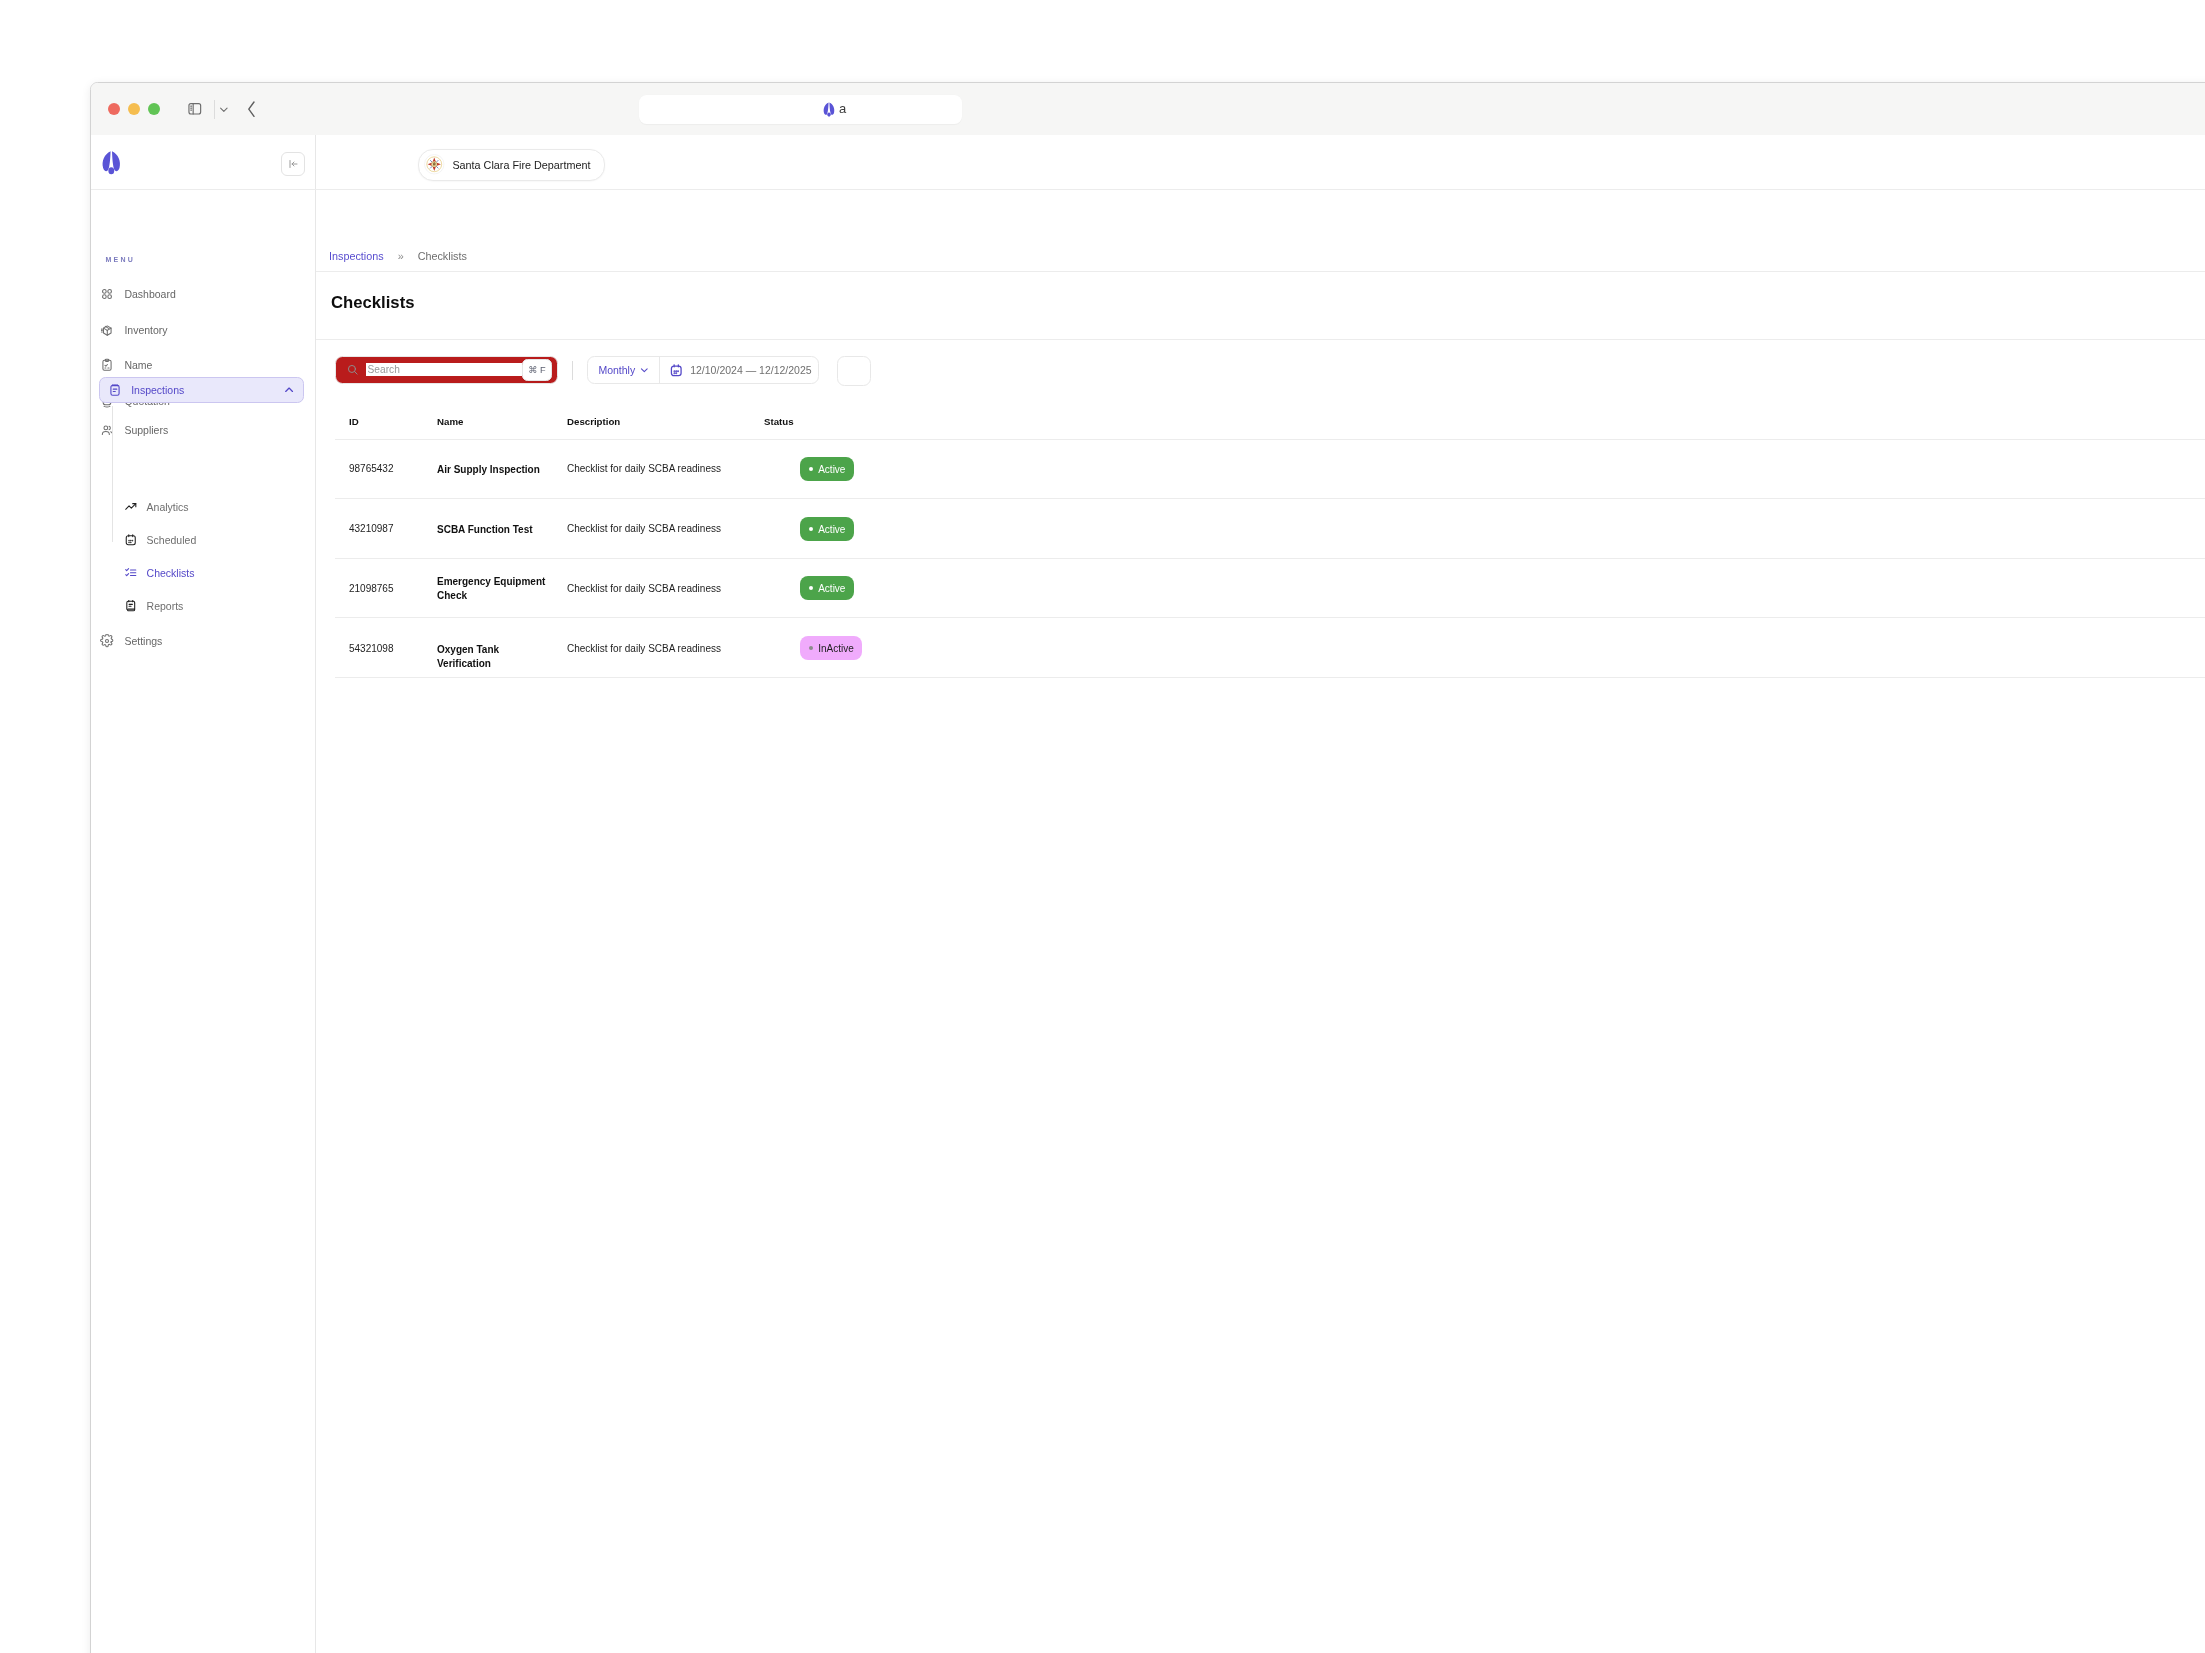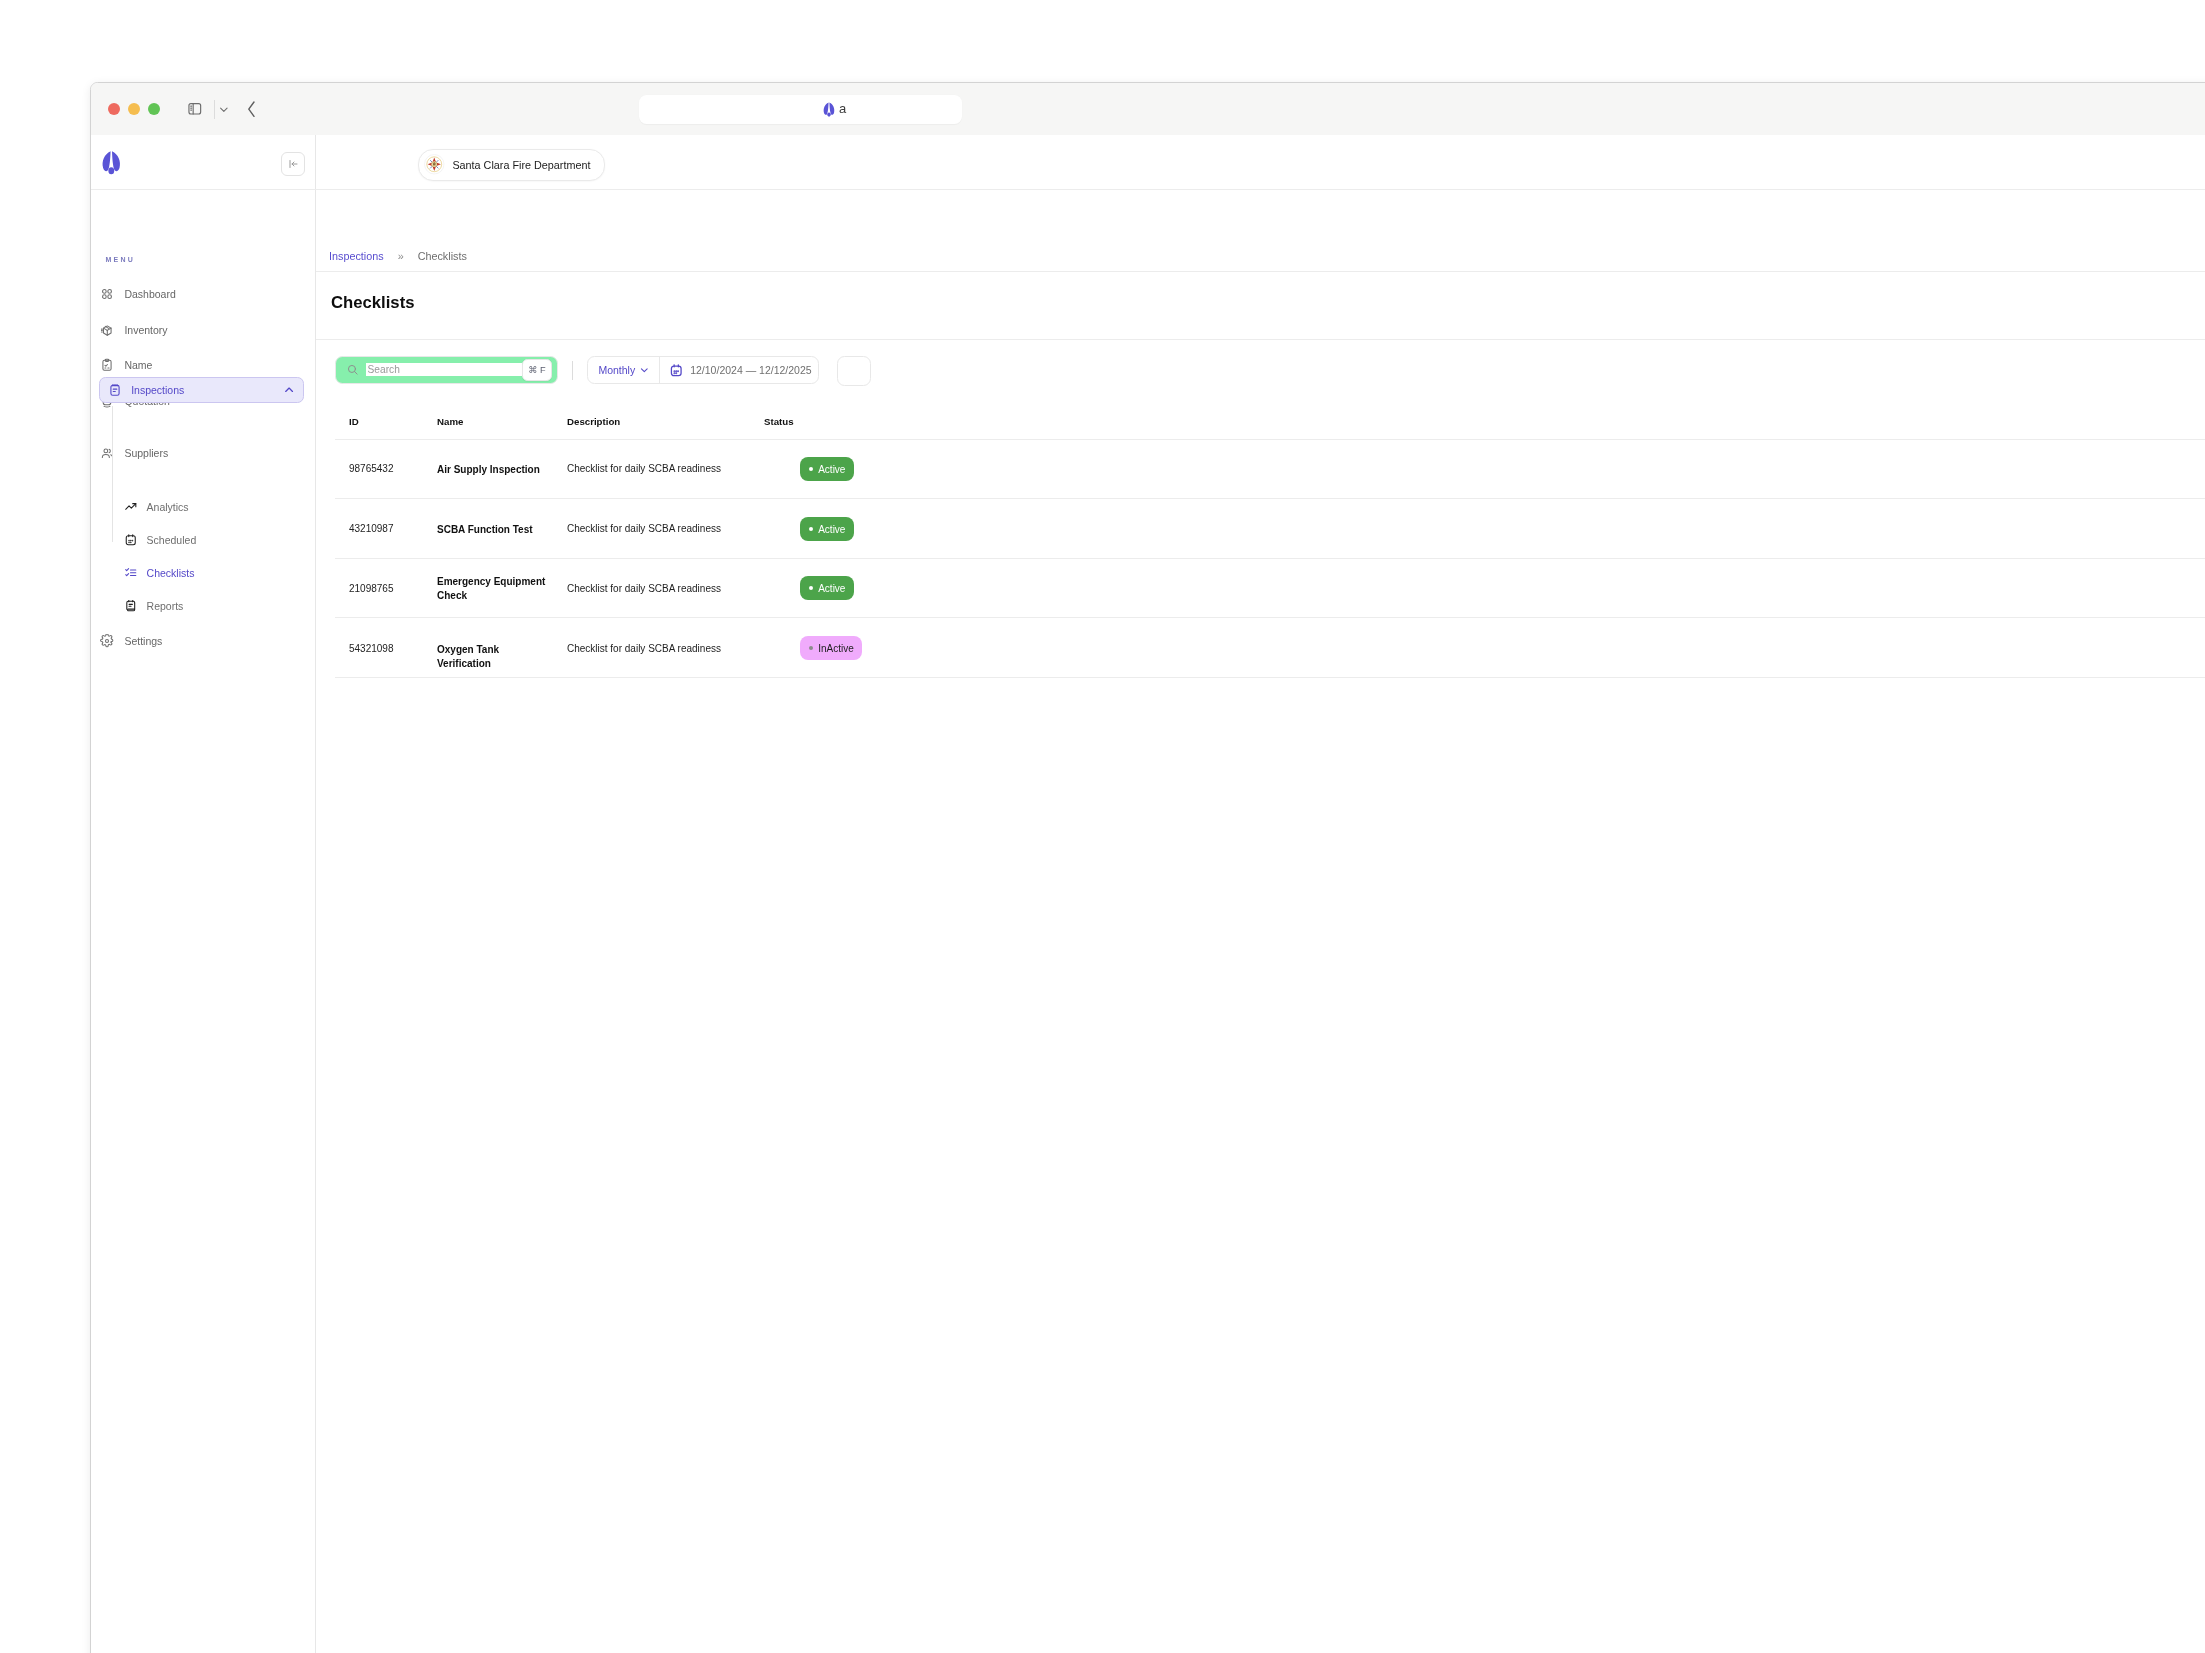--- a/index.html
+++ b/index.html
@@ -35,21 +35,21 @@
   
   .main{position:absolute;left:225px;top:0;right:0;bottom:0;}
   .org-chip{position:absolute;left:102px;top:13.5px;height:30px;border:0.5px solid #eaeaea;border-radius:15px;background:#fff;
     box-shadow:0 0.5px 1.6px rgba(0,0,0,.05);display:flex;align-items:center;gap:7.5px;padding:0 14px 0 5.4px;}
   .org-chip .name{font-size:10.8px;color:#1b1b1b;}
   .crumb-row{position:absolute;left:13px;top:106px;height:30px;display:flex;align-items:center;gap:14px;font-size:10.8px;}
   .crumb-divider{position:absolute;left:0;right:0;top:136px;height:0.5px;background:#ececec;}
   .page-title{position:absolute;left:15px;top:158px;font-size:16.7px;font-weight:700;color:#0e0e0e;}
   .title-divider{position:absolute;left:0;right:0;top:204px;height:0.5px;background:#ececec;}
   .searchbox{position:absolute;left:19.4px;top:221px;width:223px;height:27.5px;border:0.5px solid #e8e8e8;border-radius:7.5px;
-    background:#86efac;display:flex;align-items:center;padding:0 5.4px 0 9.7px;box-sizing:border-box;}
+    background:#b91c1c;display:flex;align-items:center;padding:0 5.4px 0 9.7px;box-sizing:border-box;}
   .searchbox input{border:0;outline:0;flex:1;font-size:10.2px;color:#333;margin-left:6.5px;font-family:inherit;}
   .searchbox input::placeholder{color:#9a9a9a;}
   .kbd{margin-left:auto;border:0.5px solid #e6e6e6;border-radius:5.4px;height:20px;min-width:28px;display:flex;
     align-items:center;justify-content:center;font-size:9.2px;color:#5c6070;background:#fff;box-shadow:0 0.5px 1.1px rgba(0,0,0,.04);}
   .ctrl-sep{position:absolute;left:256px;top:226px;width:0.5px;height:19px;background:#dcdcdc;}
   .rangebox{position:absolute;left:271px;top:221px;width:232px;height:27.5px;border:0.5px solid #e8e8e8;border-radius:7.5px;
     background:#fff;display:flex;align-items:center;box-sizing:border-box;}
   .range-left{width:71px;display:flex;align-items:center;justify-content:center;gap:4.8px;color:#5448c8;font-size:10.5px;}
   .range-div{width:0.5px;align-self:stretch;background:#e8e8e8;}
   .range-right{display:flex;align-items:center;gap:6.5px;padding-left:9.7px;color:#6f6f6f;font-size:10.5px;}
@@ -184,21 +184,21 @@
               <circle cx="12" cy="10" r="3"></circle>
               <circle cx="12" cy="10" r="0.4"></circle>
           <circle cx="8.3" cy="10" r="0.3"></circle>
               <circle cx="15.7" cy="10" r="0.3"></circle>
               <path d="M7 21.2 C9 22 15 22 17 21.2"></path>
         </svg>
       </span>
       <span>Quotation</span>
     </div>
 
-    <div class="mi" style="top:311px;">
+    <div class="mi" style="top:288px;">
       <span class="ic">
         <svg width="14" height="14" viewBox="0 0 24 24" fill="none" stroke="currentColor" stroke-width="1.8" stroke-linecap="round" stroke-linejoin="round">
           <circle cx="10" cy="8.5" r="3.2"></circle>
               <path d="M4 19.5 c0-3.2 2.7-5 6-5 s6 1.8 6 5"></path>
           <path d="M15.5 5.6 a3 3 0 0 1 0 5.8"></path>
               <path d="M18.5 14.9 c1.8 0.8 3 2.2 3 4.1"></path>
         </svg>
       </span>
       <span>Suppliers</span>
     </div>

